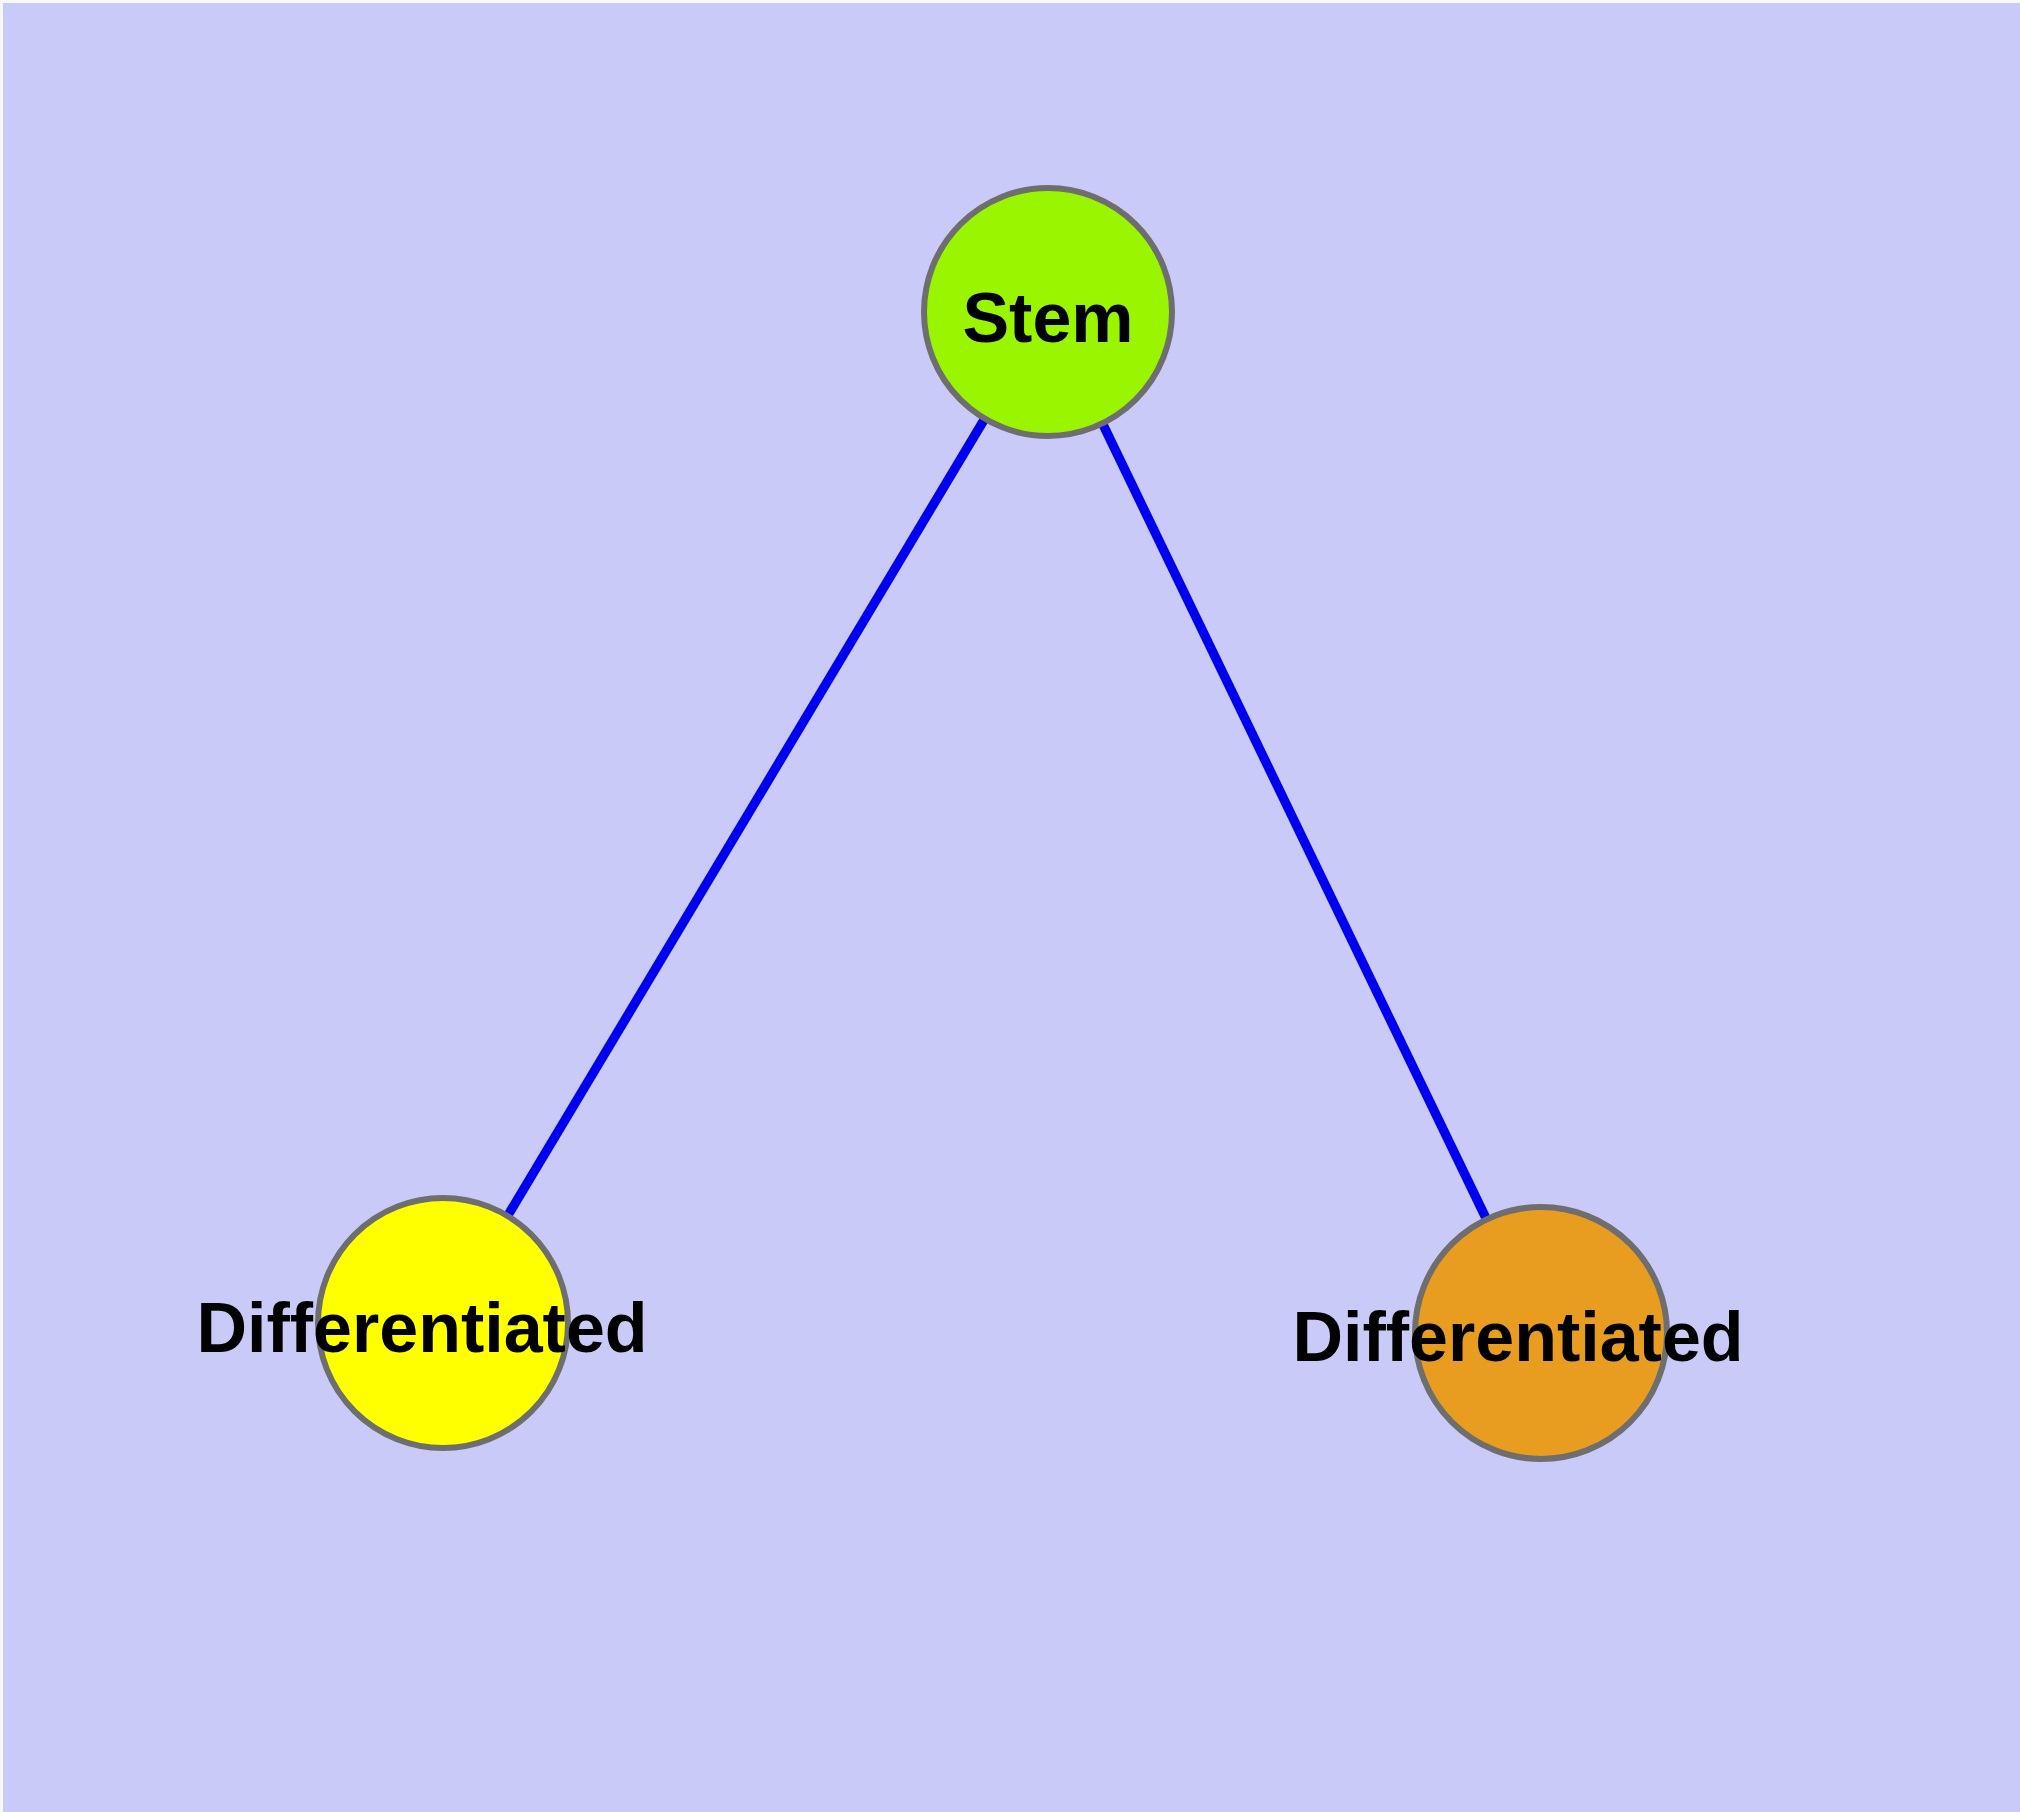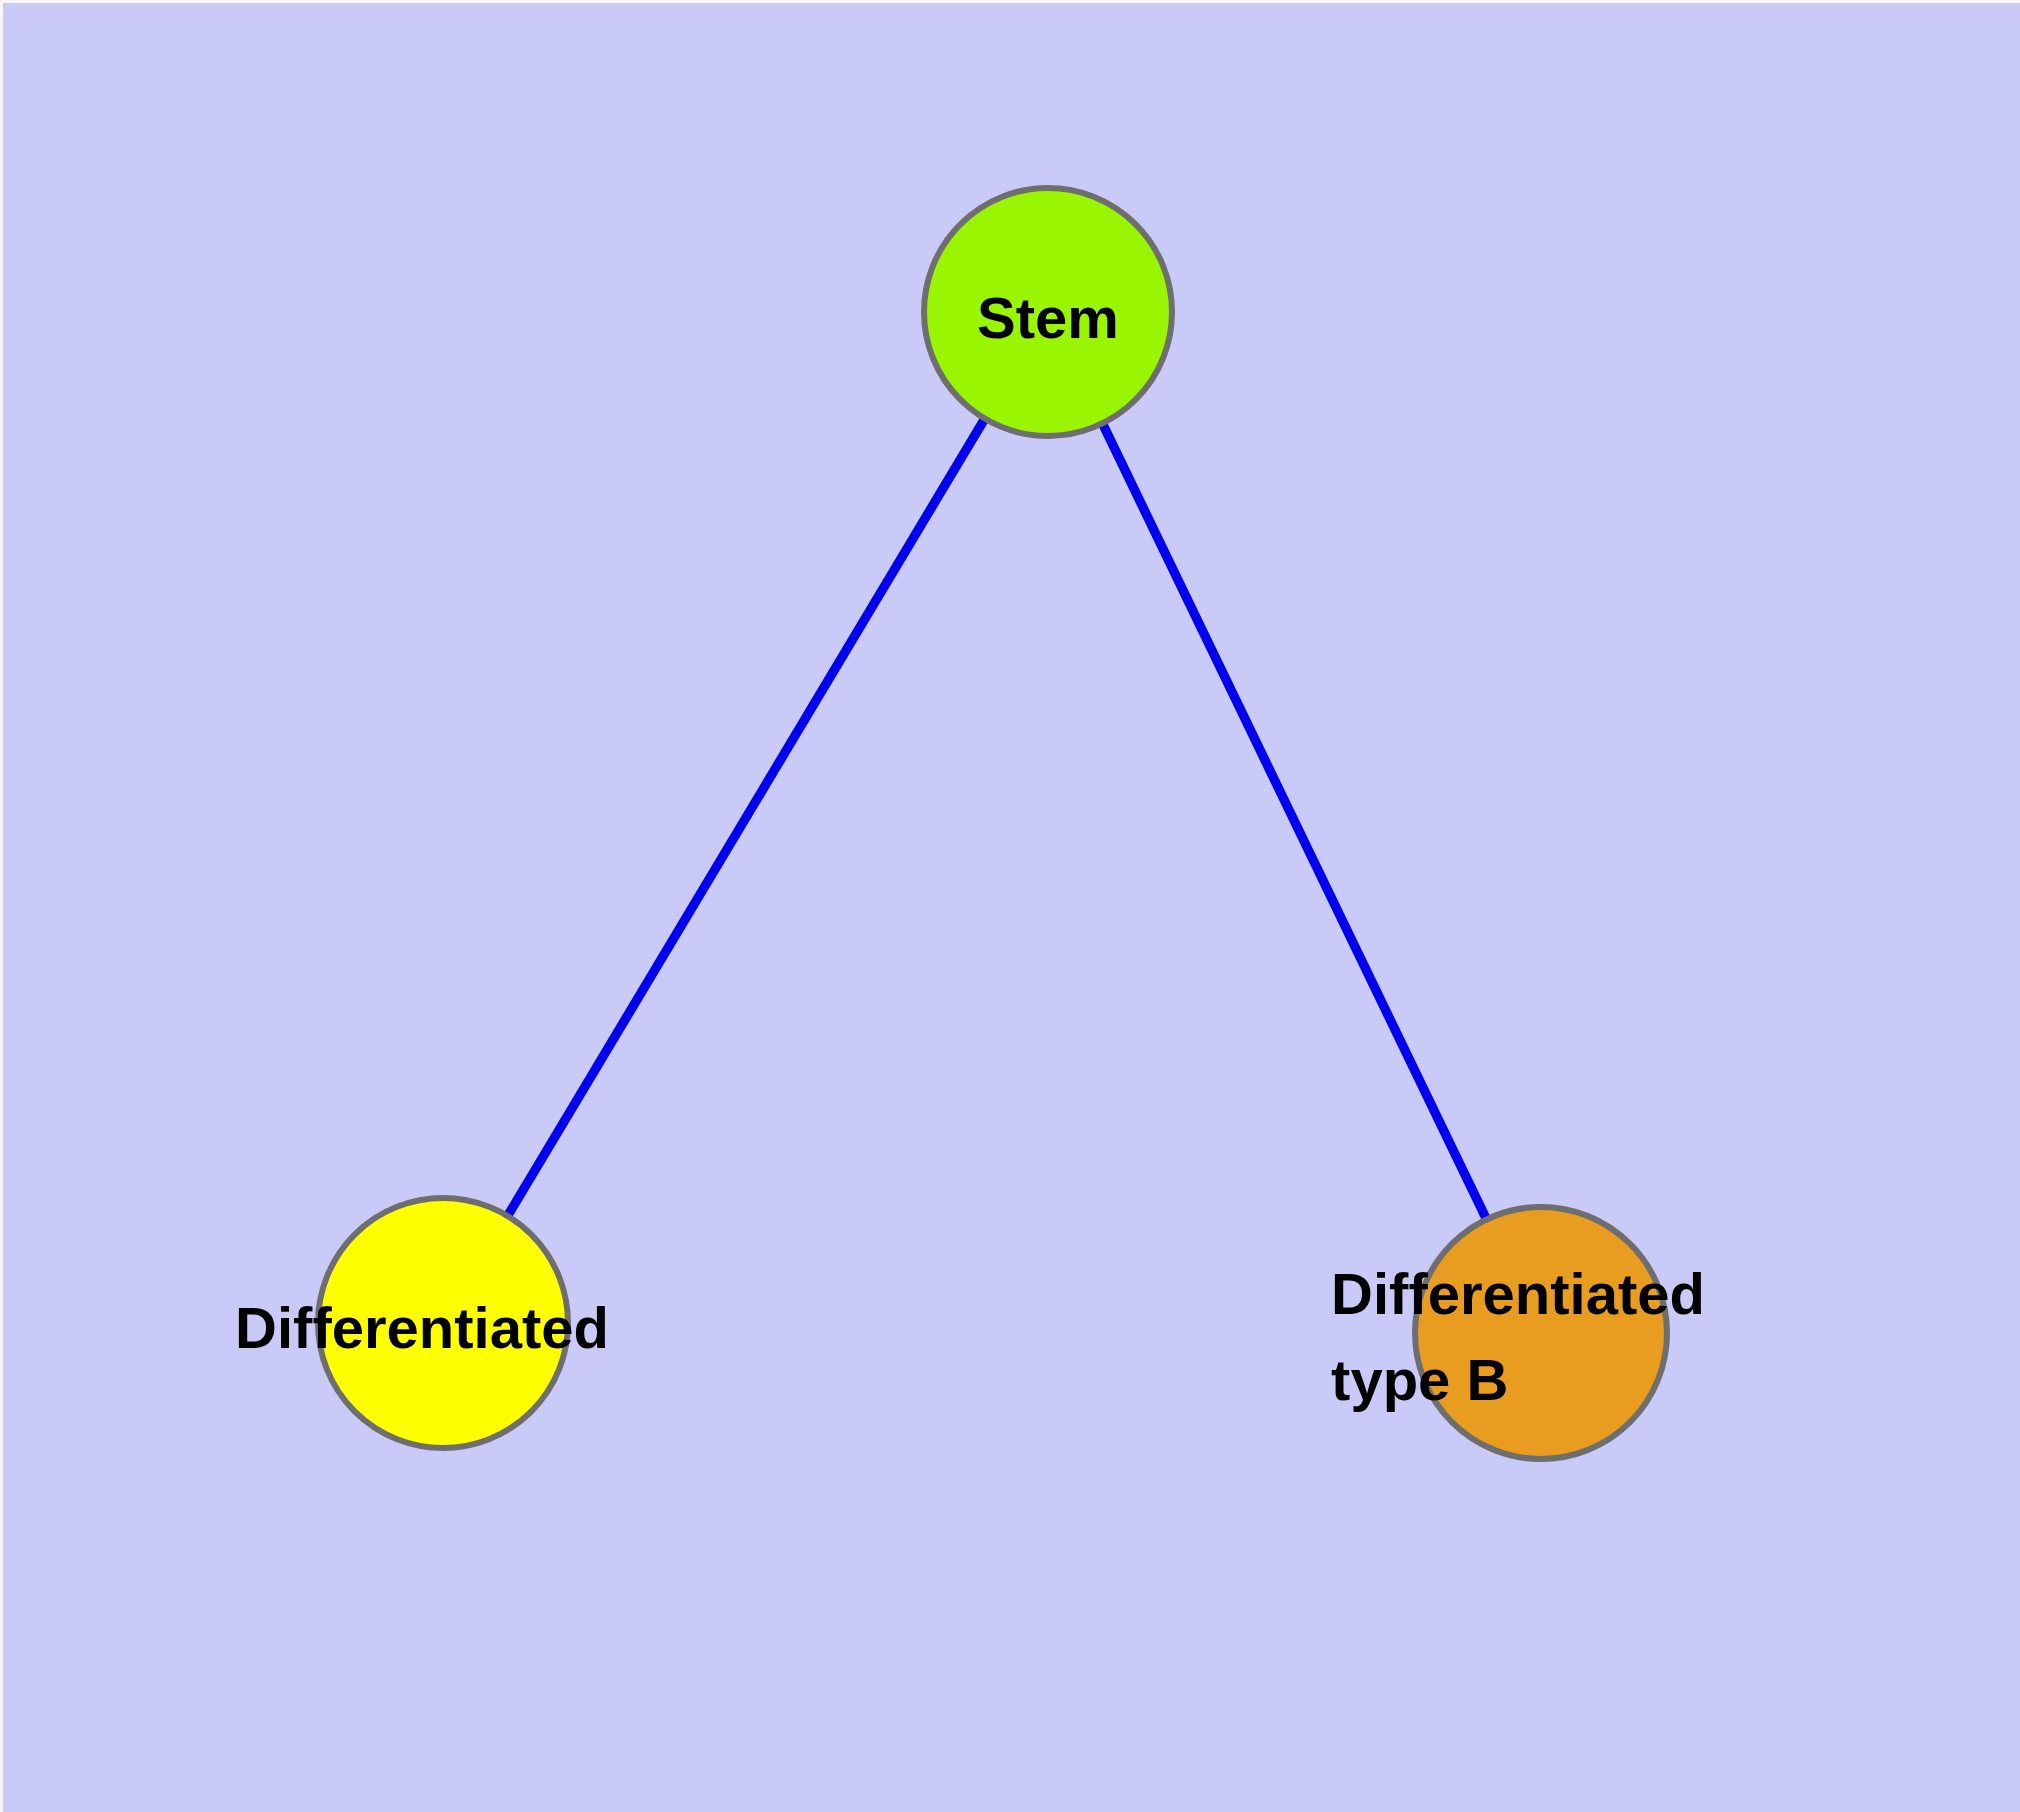--- a/index.html
+++ b/index.html
@@ -31,22 +31,23 @@
   }
   .node-circle {
     position: absolute;
     border-radius: 50%;
     border: 6px solid #6E6E6E;
     box-sizing: border-box;
   }
   .node-label {
     position: absolute;
     transform: translate(-50%, -50%);
+    text-align: center;
     font-weight: bold;
-    font-size: 58px;
+    font-size: 70px;
     line-height: 86px;
     color: #000000;
     white-space: nowrap;
   }
   .node-label span { display: block; }
 </style>
 </head>
 <body>
 
 <div id="stage">
@@ -65,17 +66,16 @@
   <div id="label-0" class="node-label" style="left: 1048px; top: 318px; color: rgb(0, 0, 0);">
     <span>Stem</span>
   </div>
 
   <div id="label-1" class="node-label" style="left: 422px; top: 1328px; color: rgb(0, 0, 0);">
     <span>Differentiated</span>
   </div>
 
   <div id="label-2" class="node-label" style="left: 1518px; top: 1337px; color: rgb(0, 0, 0);">
     <span>Differentiated</span>
-    <span>type B</span>
   </div>
 
 </div>
 
 
 </body></html>

